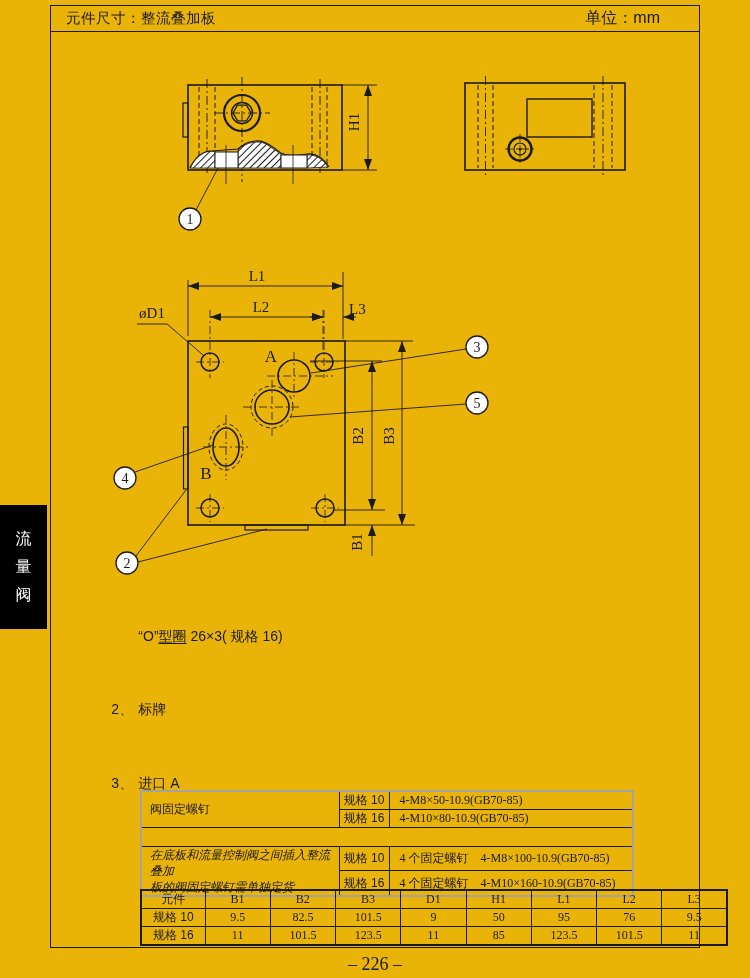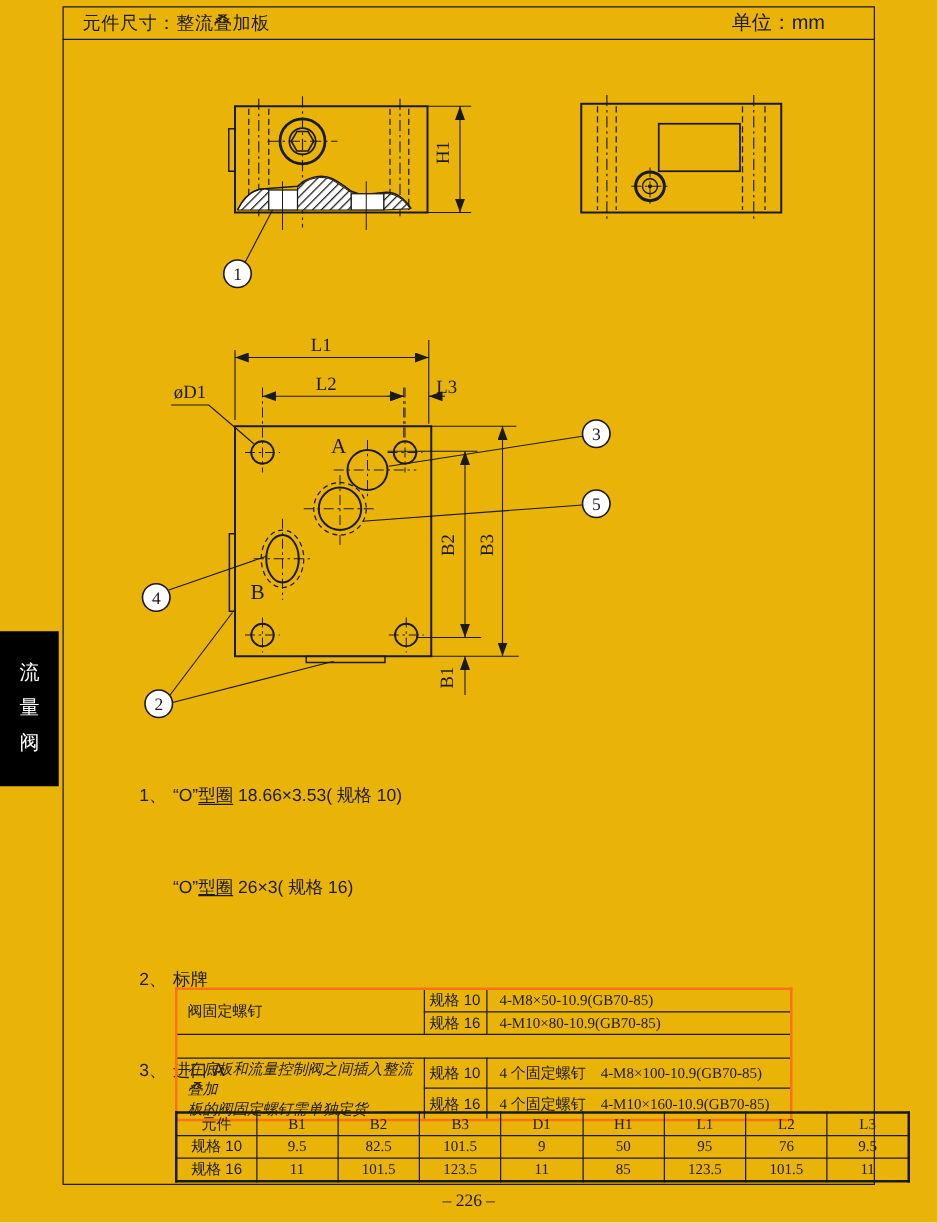--- a/index.html
+++ b/index.html
@@ -17,33 +17,33 @@
               display:flex; flex-direction:column; align-items:center; justify-content:center;
               gap:12px; }
   .side-tab span { color:#fff; font-size:16px; line-height:1; }
   svg.drawings { position:absolute; left:0; top:0; width:750px; height:978px; }
   svg text { font-family:"Liberation Serif", serif; fill:#1a1a1a; }
   .notes { position:absolute; left:88px; top:599px; font-size:14px; line-height:24.5px; }
   .note-line { white-space:pre; }
   .note-num { display:inline-block; width:27px; }
   .u { text-decoration:underline; text-underline-offset:2px; }
   table { border-collapse:collapse; table-layout:fixed; }
-  .t1 { position:absolute; left:140px; top:790px; width:492px; border:2px solid #f97316; }
+  .t1 { position:absolute; left:140px; top:790px; width:492px; border:2px solid #a3a3a3; }
   .t1 td { border:1px solid #1a1a1a; font-size:12px; padding:0 0 0 8px; height:15px; overflow:hidden; }
   .t1 td.spec { text-align:center; padding:0; }
   .t1 td.val  { font-family:"Liberation Serif", serif; padding-left:10px; }
   .t1 tr.r2 td { height:17px; }
   .t1 td.gap { border-left:none; border-right:none; height:18px; padding:0; }
   .t1 td.desc2 { line-height:16px;font-style:italic; }
   .t2 { position:absolute; left:140px; top:889px; width:588px; border:2px solid #1a1a1a; }
   .t2 td, .t2 th { border:1px solid #1a1a1a; font-size:12px; font-weight:normal;
                    text-align:center; height:16px; padding:0; overflow:hidden; }
   .t2 .num, .t2 .dimhead { font-family:"Liberation Serif", serif; }
   .footer { position:absolute; left:0; top:954px; width:750px; text-align:center;
-            font-family:"Liberation Serif", serif; font-size:14px; }
+            font-family:"Liberation Serif", serif; font-size:18px; }
 </style>
 </head>
 <body>
 
 <div class="page">
 
   <div class="frame"></div>
 
   <div class="header-band">
     <span class="header-title">元件尺寸：整流叠加板</span>
@@ -219,23 +219,20 @@
       <text x="125" y="483" text-anchor="middle" font-size="14" stroke="none">4</text>
       <line x1="136" y1="556" x2="186" y2="490" stroke-width="0.9"></line>
       <line x1="138" y1="562" x2="267" y2="529" stroke-width="0.9"></line>
       <circle cx="127" cy="563" r="11" stroke-width="1.3" fill="#ffffff"></circle>
       <text x="127" y="568" text-anchor="middle" font-size="14" stroke="none">2</text>
     </g>
   </svg>
 
   <div class="notes">
     <div class="note-line">
-      <span class="note-num">1、</span><span>“O”</span><span class="u">型圈</span><span> 18.66×3.53( 规格 10)</span>
-    </div>
-    <div class="note-line">
       <span class="note-num"></span><span>“O”</span><span class="u">型圈</span><span> 26×3( 规格 16)</span>
     </div>
     <div class="note-line">
       <span class="note-num">2、</span><span>标牌</span><span class="u"></span><span></span>
     </div>
     <div class="note-line">
       <span class="note-num">3、</span><span>进口 A</span><span class="u"></span><span></span>
     </div>
     <div class="note-line">
       <span class="u"></span><span></span>

